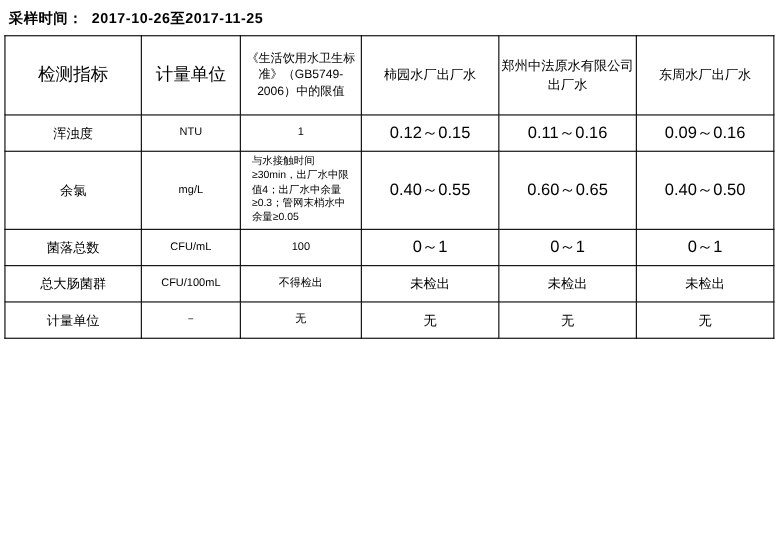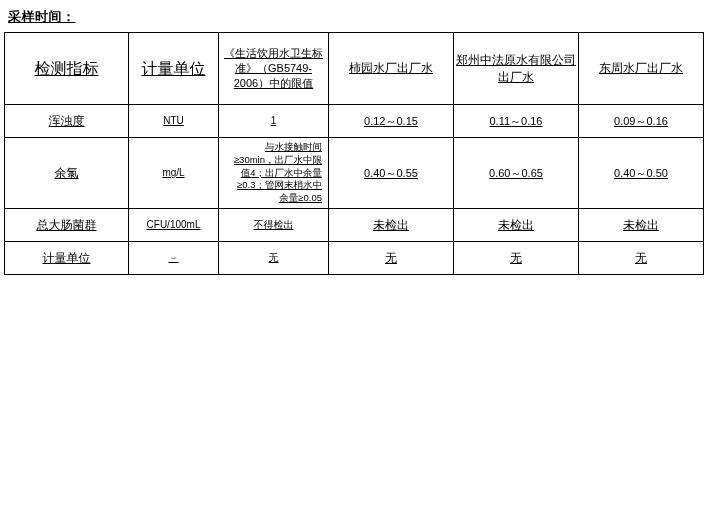--- a/index.html
+++ b/index.html
@@ -13,21 +13,20 @@
     font-family: "Liberation Sans", sans-serif;
     color: #000000;
     overflow: hidden;
   }
   .page {
     position: relative;
     width: 708px;
     height: 508px;
     box-sizing: border-box;
     padding: 0;
-    text-decoration: underline;
   }
   .sampling-line {
     display: flex;
     align-items: baseline;
     padding: 8px 0 6px 8px;
     font-size: 13px;
     font-weight: bold;
     letter-spacing: 0.5px;
   }
   .sampling-label {
@@ -80,41 +79,42 @@
   }
   .cell-unit {
     font-size: 10px;
   }
   .cell-limit {
     font-size: 10px;
   }
   .cell-limit.small {
     font-size: 9.5px;
     line-height: 1.35;
-    text-align: right;
+    text-align: left;
     padding-left: 10px;
     padding-right: 6px;
   }
   .cell-val {
-    font-size: 11px;
+    font-size: 15px;
   }
   .cell-val.cn {
     font-size: 12px;
   }
   .row-h-normal td { height: 26px; }
   .row-h-tall td { height: 62px; }
   .row-h-mid td { height: 36px; }
 </style>
 </head>
 <body>
 
 <div class="page">
 
   <div class="sampling-line">
     <span class="sampling-label">采样时间：</span>
+    <span class="sampling-value">2017-10-26至2017-11-25</span>
   </div>
 
   <table class="report">
     <colgroup>
       <col class="col-index">
       <col class="col-unit">
       <col class="col-limit">
       <col class="col-plant">
       <col class="col-plant">
       <col class="col-plant">
@@ -140,20 +140,28 @@
         </tr>
         <tr class="row-h-tall">
           <td class="cell-index">余氯</td>
           <td class="cell-unit">mg/L</td>
           <td class="cell-limit small">与水接触时间≥30min，出厂水中限值4；出厂水中余量≥0.3；管网末梢水中余量≥0.05</td>
           <td class="cell-val">0.40～0.55</td>
           <td class="cell-val">0.60～0.65</td>
           <td class="cell-val">0.40～0.50</td>
         </tr>
         <tr class="row-h-normal">
+          <td class="cell-index">菌落总数</td>
+          <td class="cell-unit">CFU/mL</td>
+          <td class="cell-limit">100</td>
+          <td class="cell-val">0～1</td>
+          <td class="cell-val">0～1</td>
+          <td class="cell-val">0～1</td>
+        </tr>
+        <tr class="row-h-normal">
           <td class="cell-index">总大肠菌群</td>
           <td class="cell-unit">CFU/100mL</td>
           <td class="cell-limit">不得检出</td>
           <td class="cell-val cn">未检出</td>
           <td class="cell-val cn">未检出</td>
           <td class="cell-val cn">未检出</td>
         </tr>
         <tr class="row-h-normal">
           <td class="cell-index">计量单位</td>
           <td class="cell-unit">－</td>

